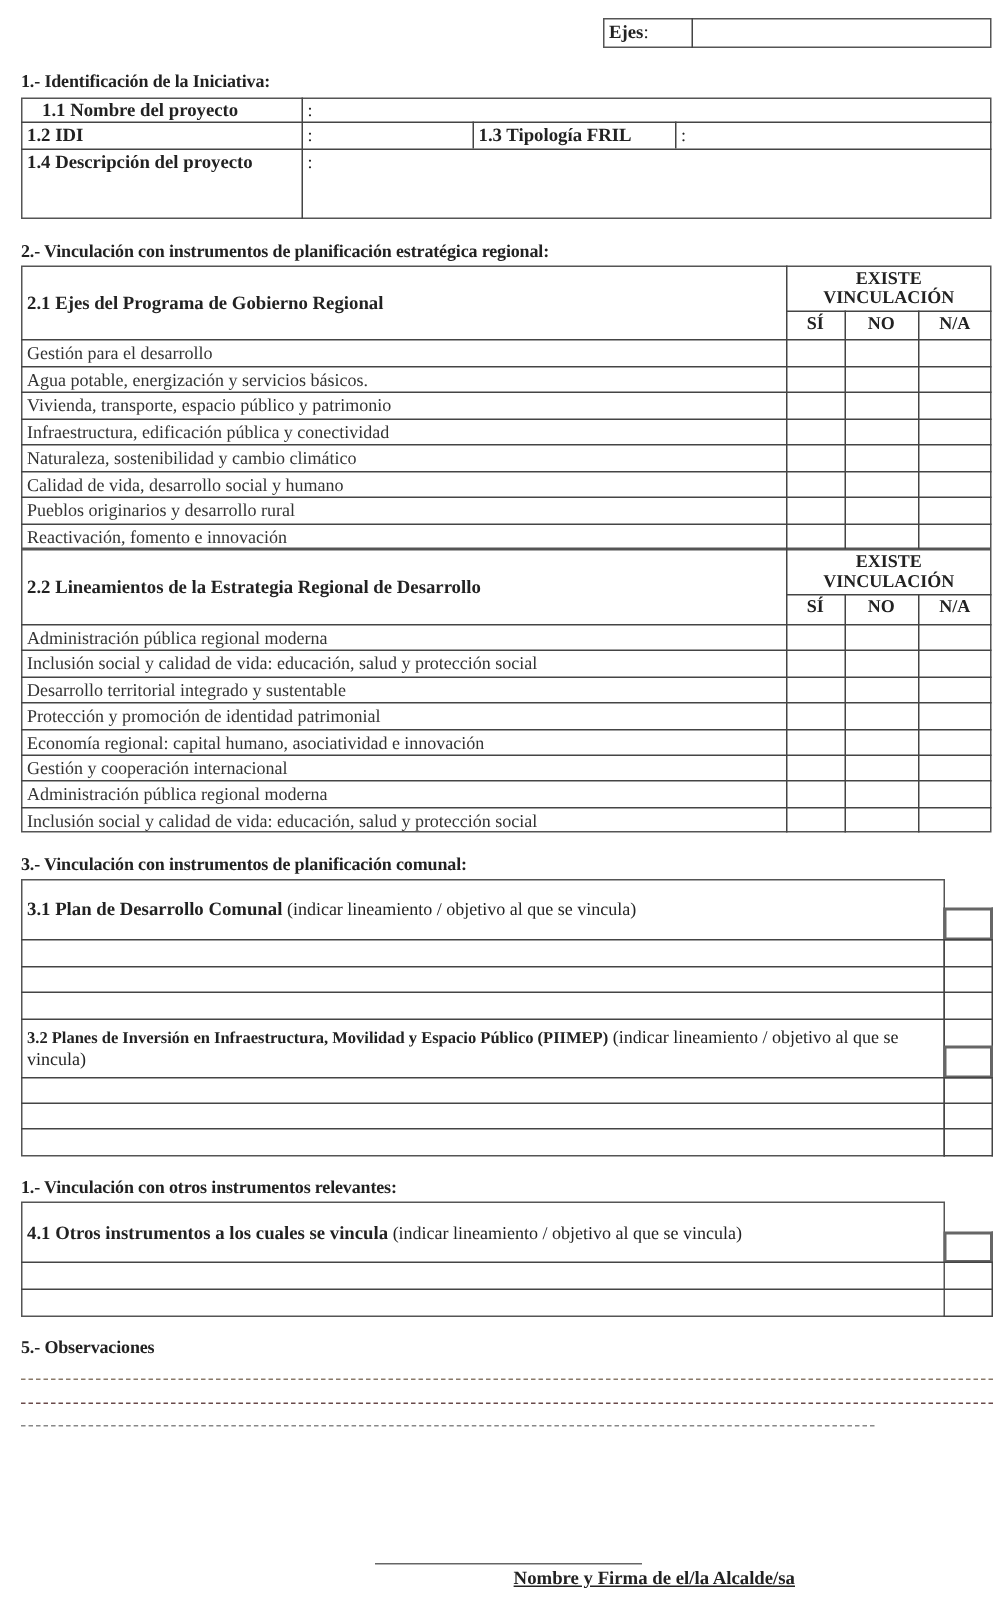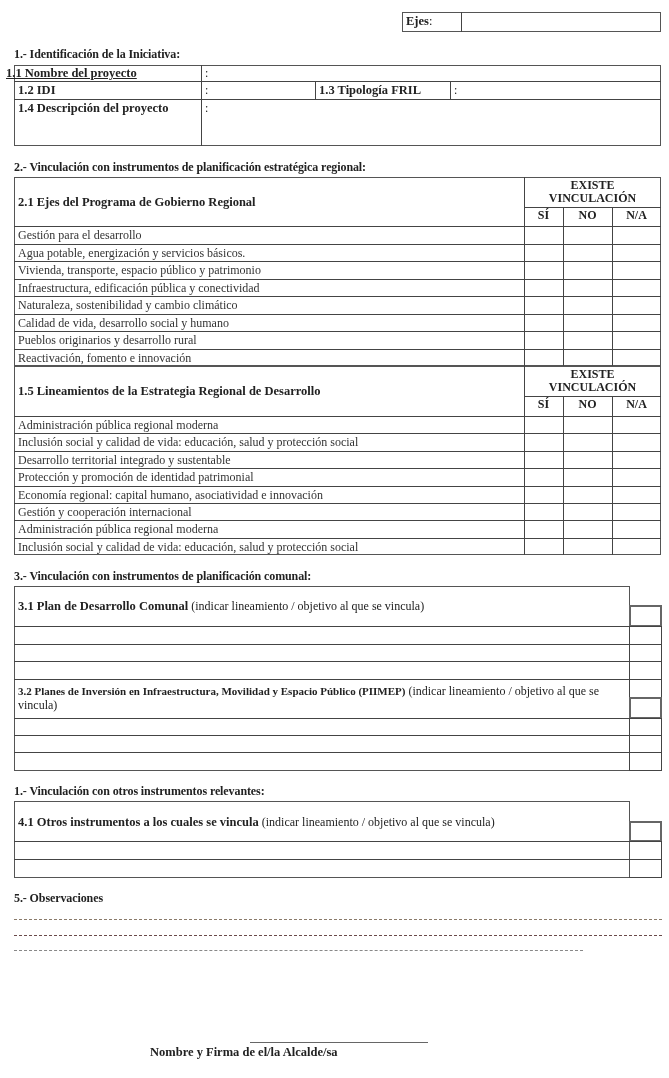--- a/index.html
+++ b/index.html
@@ -30,21 +30,21 @@
 
 <div class="abs sec-title" style="left:14px;top:47px;text-align:center;">1.- Identificación de la Iniciativa:</div>
 
 <div class="abs box" style="left:14px;top:65px;width:647px;height:81px;"></div>
 <div class="hline" style="left:14px;top:81px;width:647px;"></div>
 <div class="hline" style="left:14px;top:99px;width:647px;"></div>
 <div class="vline" style="left:201px;top:65px;height:81px;"></div>
 <div class="vline" style="left:315px;top:81px;height:18px;"></div>
 <div class="vline" style="left:450px;top:81px;height:18px;"></div>
 
-<div class="cell-text lbl" style="left:6px;top:66px;text-decoration:underline;">1.1 Nombre del proyecto</div>
+<div class="cell-text lbl" style="left:28px;top:66px;">1.1 Nombre del proyecto</div>
 <div class="cell-text" style="left:205px;top:66px;">:</div>
 <input class="field" style="left: 212px; top: 66px; width: 446px; height: 14px;" value="">
 
 <div class="cell-text lbl" style="left:18px;top:83px;">1.2 IDI</div>
 <div class="cell-text" style="left:205px;top:83px;">:</div>
 <input class="field" style="left: 212px; top: 83px; width: 100px; height: 14px;" value="">
 
 <div class="cell-text lbl" style="left:319px;top:83px;">1.3 Tipología FRIL</div>
 <div class="cell-text" style="left:454px;top:83px;">:</div>
 <input class="field" style="left: 461px; top: 83px; width: 197px; height: 14px;" value="">
@@ -105,21 +105,21 @@
     <div class="hline" style="left:14px;top:348.5px;width:647px;"></div>
     <div class="cell-text row-text" style="left:18px;top:350.5px;">Reactivación, fomento e innovación</div>
     <div class="abs" style="left:525px;top:349.5px;width:37px;height:15.5px;cursor:pointer;"></div>
     <div class="abs" style="left:564px;top:349.5px;width:47px;height:15.5px;cursor:pointer;"></div>
     <div class="abs" style="left:613px;top:349.5px;width:47px;height:15.5px;cursor:pointer;"></div>
     <div class="abs box" style="left:14px;top:366px;width:647px;height:189.20000000000005px;"></div>
     <div class="vline" style="left:524px;top:366px;height:189.20000000000005px;"></div>
     <div class="vline" style="left:563px;top:396px;height:159.20000000000005px;"></div>
     <div class="vline" style="left:612px;top:396px;height:159.20000000000005px;"></div>
     <div class="hline" style="left:524px;top:396px;width:137px;"></div>
-    <div class="cell-text lbl" style="left:18px;top:384px;">1.5 Lineamientos de la Estrategia Regional de Desarrollo</div>
+    <div class="cell-text lbl" style="left:18px;top:384px;">2.2 Lineamientos de la Estrategia Regional de Desarrollo</div>
     <div class="abs hdr" style="left:524px;top:368px;width:137px;">EXISTE</div>
     <div class="abs hdr" style="left:524px;top:381px;width:137px;">VINCULACIÓN</div>
     <div class="abs hdr" style="left:524px;top:398px;width:39px;">SÍ</div>
     <div class="abs hdr" style="left:563px;top:398px;width:49px;">NO</div>
     <div class="abs hdr" style="left:612px;top:398px;width:49px;">N/A</div>
     <div class="hline" style="left:14px;top:416px;width:647px;"></div>
     <div class="cell-text row-text" style="left:18px;top:418px;">Administración pública regional moderna</div>
     <div class="abs" style="left:525px;top:417px;width:37px;height:15.399999999999999px;cursor:pointer;"></div>
     <div class="abs" style="left:564px;top:417px;width:47px;height:15.399999999999999px;cursor:pointer;"></div>
     <div class="abs" style="left:613px;top:417px;width:47px;height:15.399999999999999px;cursor:pointer;"></div>
@@ -205,13 +205,13 @@
 </div>
 <input class="field" style="left: 17px; top: 843px; width: 608px; height: 14px;">
 <input class="field" style="left: 17px; top: 861px; width: 608px; height: 14px;">
 
 <div class="abs sec-title" style="left:14px;top:891px;">5.- Observaciones</div>
 <div class="dash" style="left:14px;top:919px;width:648px;border-top-color:#8a7a6a;"></div>
 <div class="dash" style="left:14px;top:935px;width:648px;border-top-color:#6a4a4a;"></div>
 <div class="dash" style="left:14px;top:950px;width:569px;border-top-color:#888;"></div>
 
 <div class="hline" style="left:250px;top:1042px;width:178px;border-top:1px solid #666;"></div>
-<div class="abs" style="left:150px;top:1045px;width:380px;text-align:left;font-size:12.5px;font-weight:bold;">Nombre y Firma de el/la Alcalde/sa</div>
+<div class="abs" style="left:150px;top:1045px;width:380px;text-align:right;font-size:12.5px;font-weight:bold;text-decoration:underline;">Nombre y Firma de el/la Alcalde/sa</div>
 
 </body></html>

